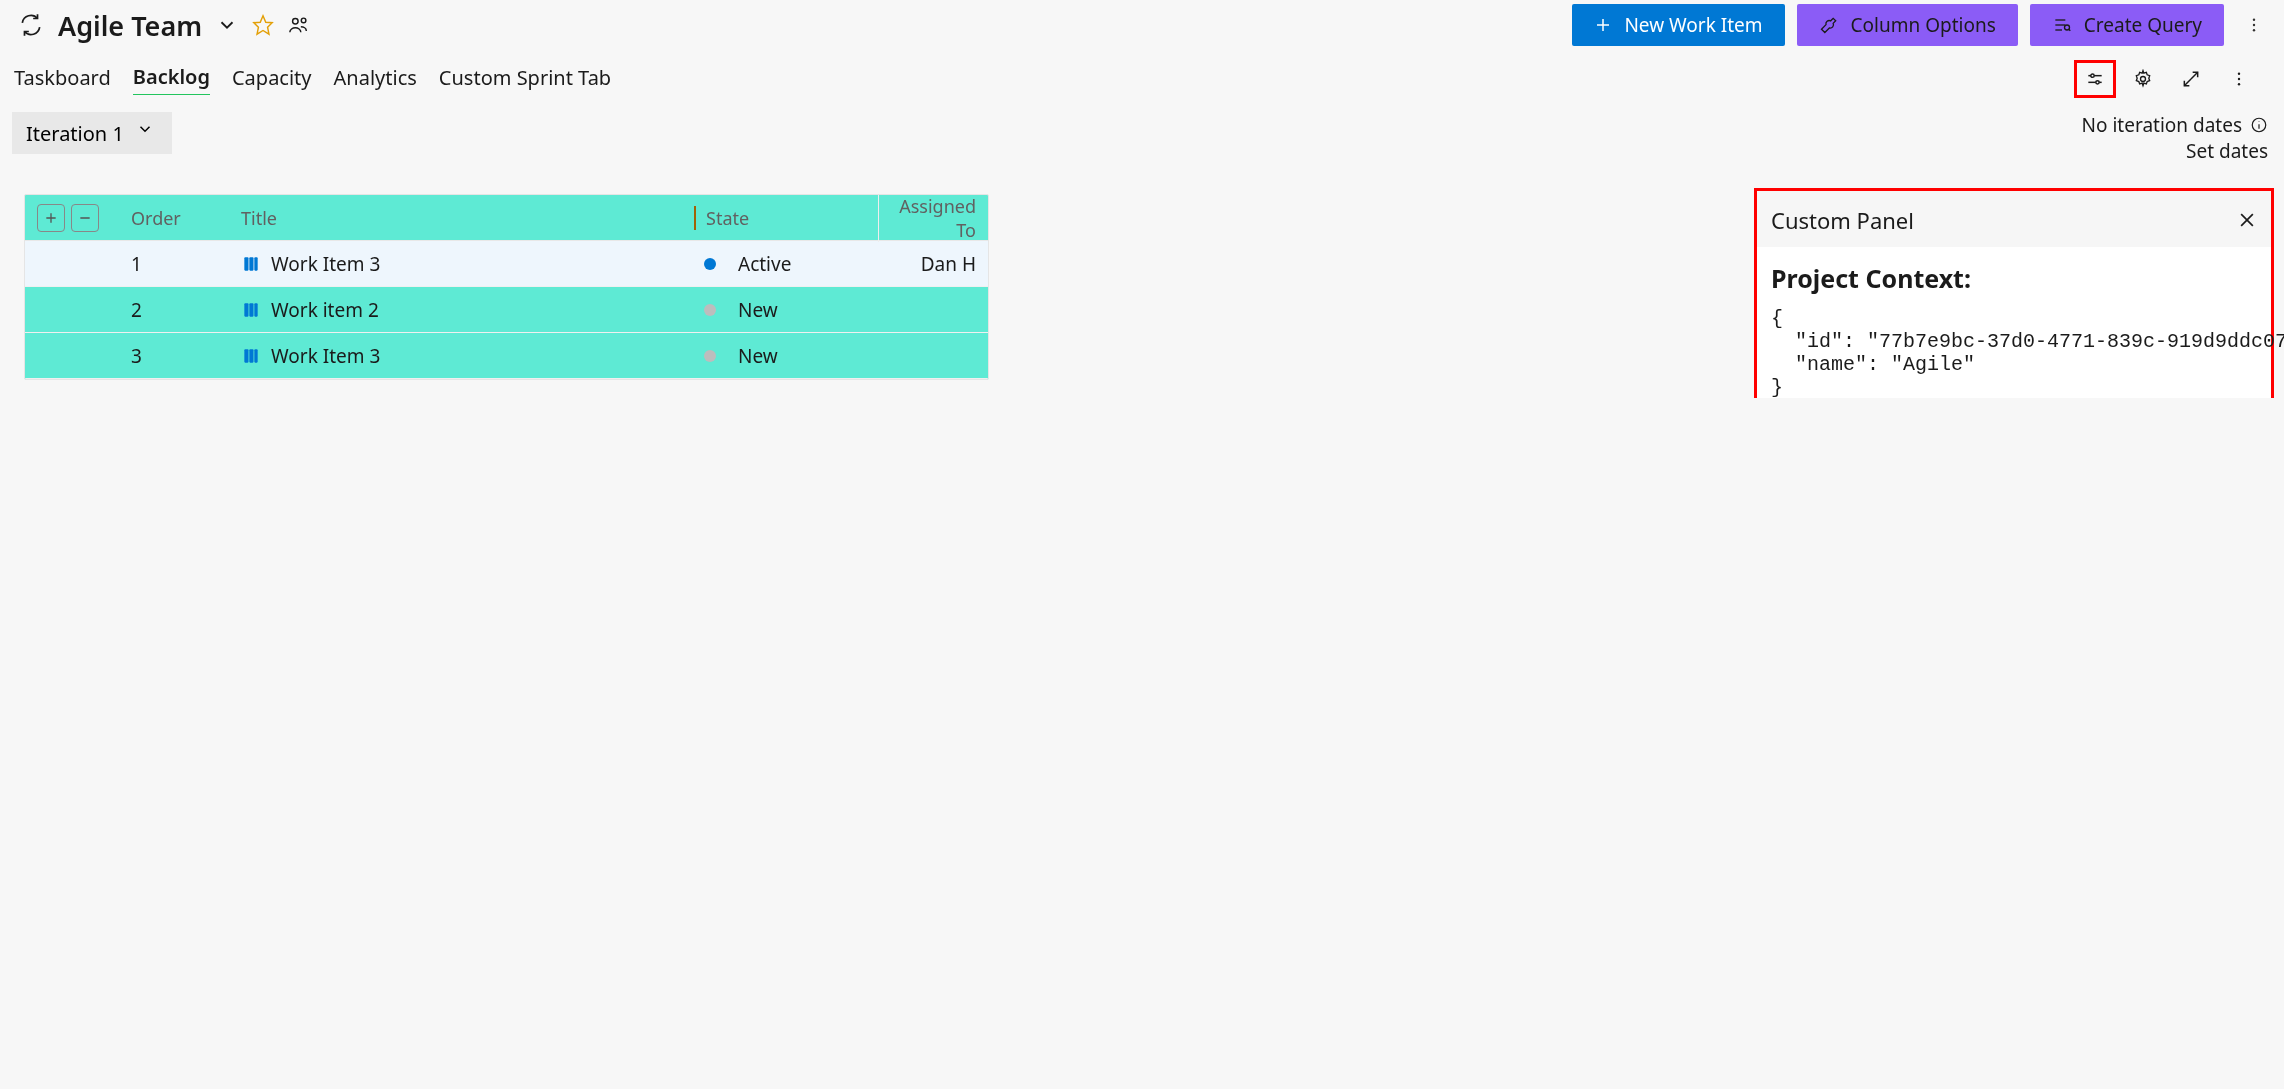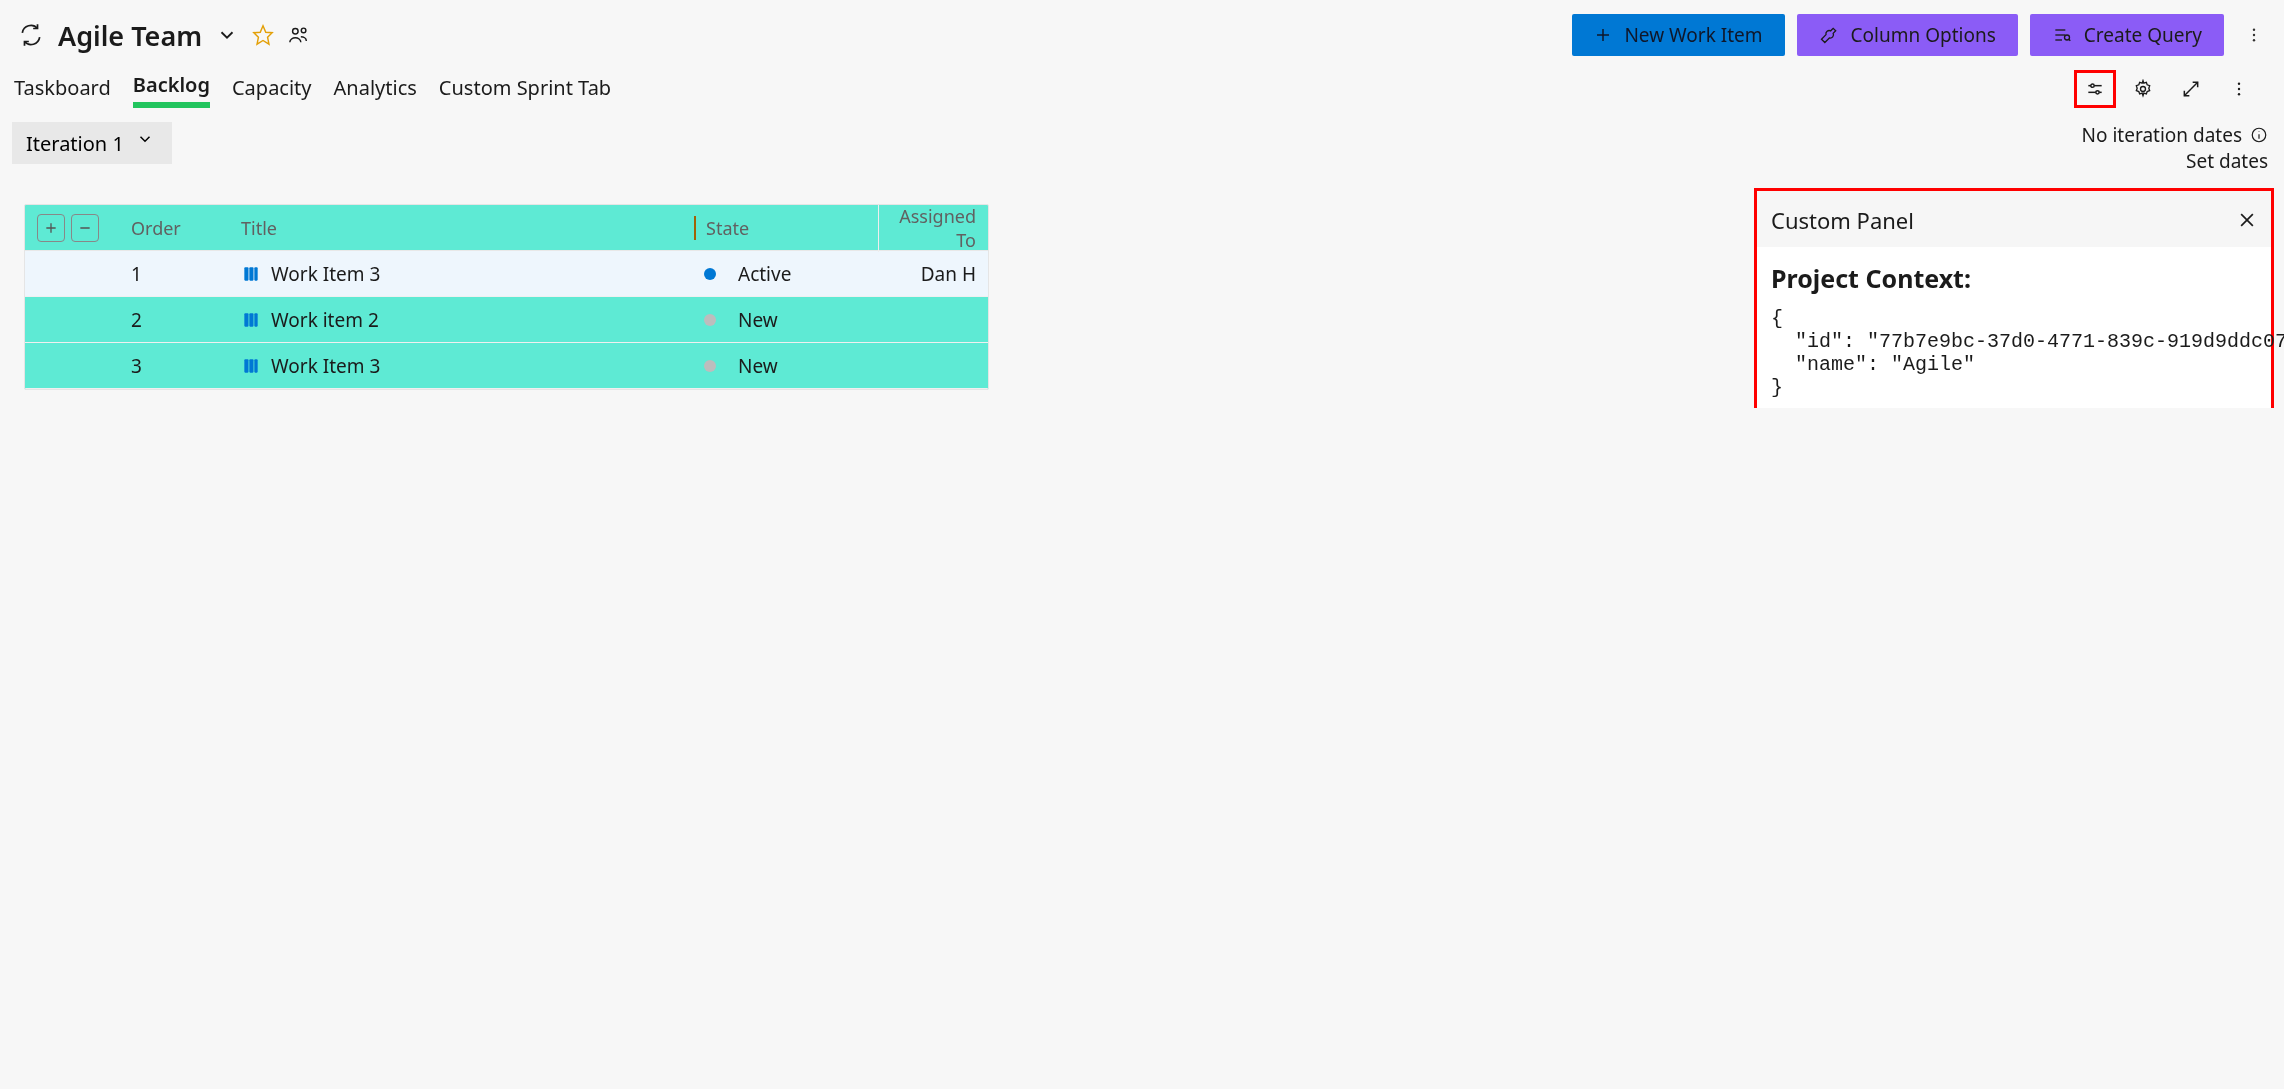--- a/index.html
+++ b/index.html
@@ -2,21 +2,21 @@
 <html><head>
   <meta charset="utf-8">
   <style>
     * { box-sizing: border-box; margin: 0; padding: 0; }
     body {
       font-family: "Segoe UI", system-ui, -apple-system, sans-serif;
       background: #f7f7f7;
       color: #1b1b1b;
       font-size: 14px;
     }
-    .wrap { padding: 14px 6px 0 6px; position: relative; }
+    .wrap { padding: 4px 6px 0 6px; position: relative; }
 
     
     .header-row {
       display: flex;
       align-items: center;
       padding: 0 6px 6px 12px;
       gap: 14px;
     }
     .team-name {
       font-size: 27px;
@@ -36,30 +36,30 @@
       color: #323130;
     }
     .top-actions { margin-left: auto; display: flex; align-items: center; gap: 12px; }
     .btn {
       display: inline-flex; align-items: center; gap: 12px;
       border: none; cursor: pointer;
       height: 42px; padding: 0 22px;
       font-size: 19px; font-family: inherit;
       border-radius: 2px;
     }
-    .btn-primary { background: #0078d4; color: #0f172a; }
+    .btn-primary { background: #0078d4; color: #ffffff; }
     .btn-secondary { background: #8b5cf6; color: #1b1b1b; }
 
     
     .tabs-row {
       display:flex; align-items:center; gap: 22px;
       padding: 8px 8px 4px 8px;
     }
     .tab { font-size: 20px; cursor:pointer; padding-bottom: 4px; }
-    .tab.selected { font-weight:600; border-bottom: 6px solid #22c55e; }
+    .tab.selected { font-weight:600; border-bottom: 1px solid #22c55e; }
     .toolbar-right {
       margin-left:auto; display:flex; align-items:center; gap: 6px;
       padding-right: 10px;
     }
     .toolbar-icon {
       width: 42px; height: 38px;
       display:inline-flex; align-items:center; justify-content:center;
       cursor:pointer;
     }
     .highlighted { border: 3px solid #ff0000; }

